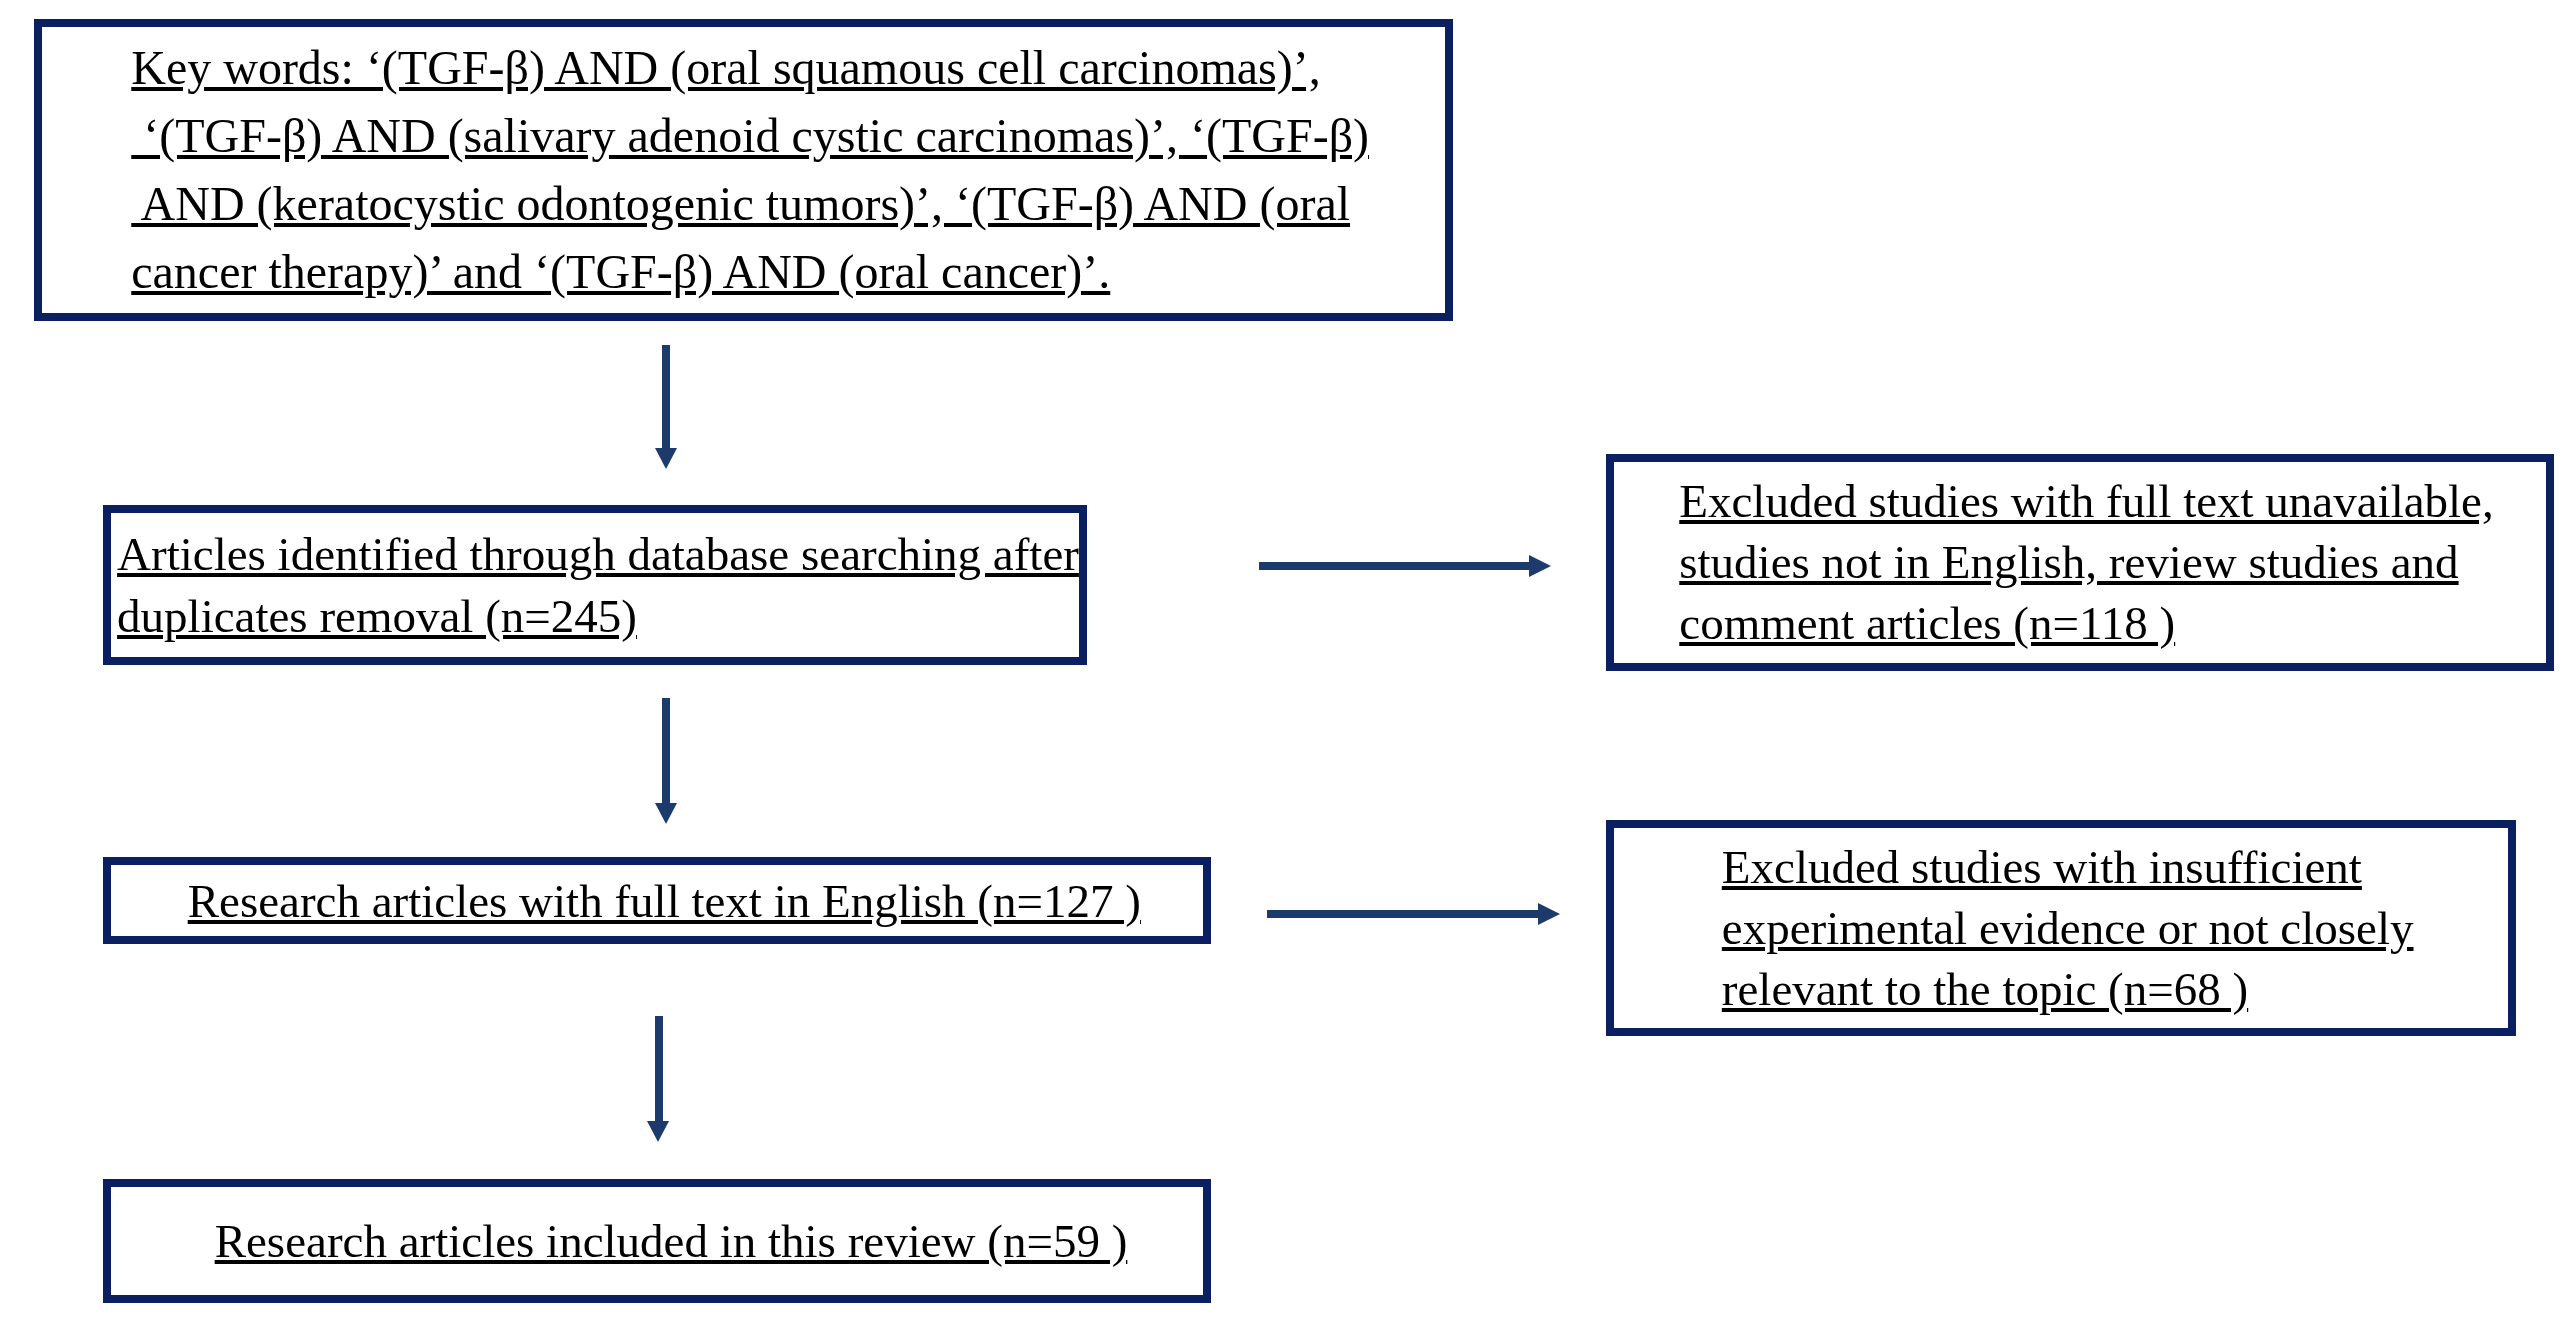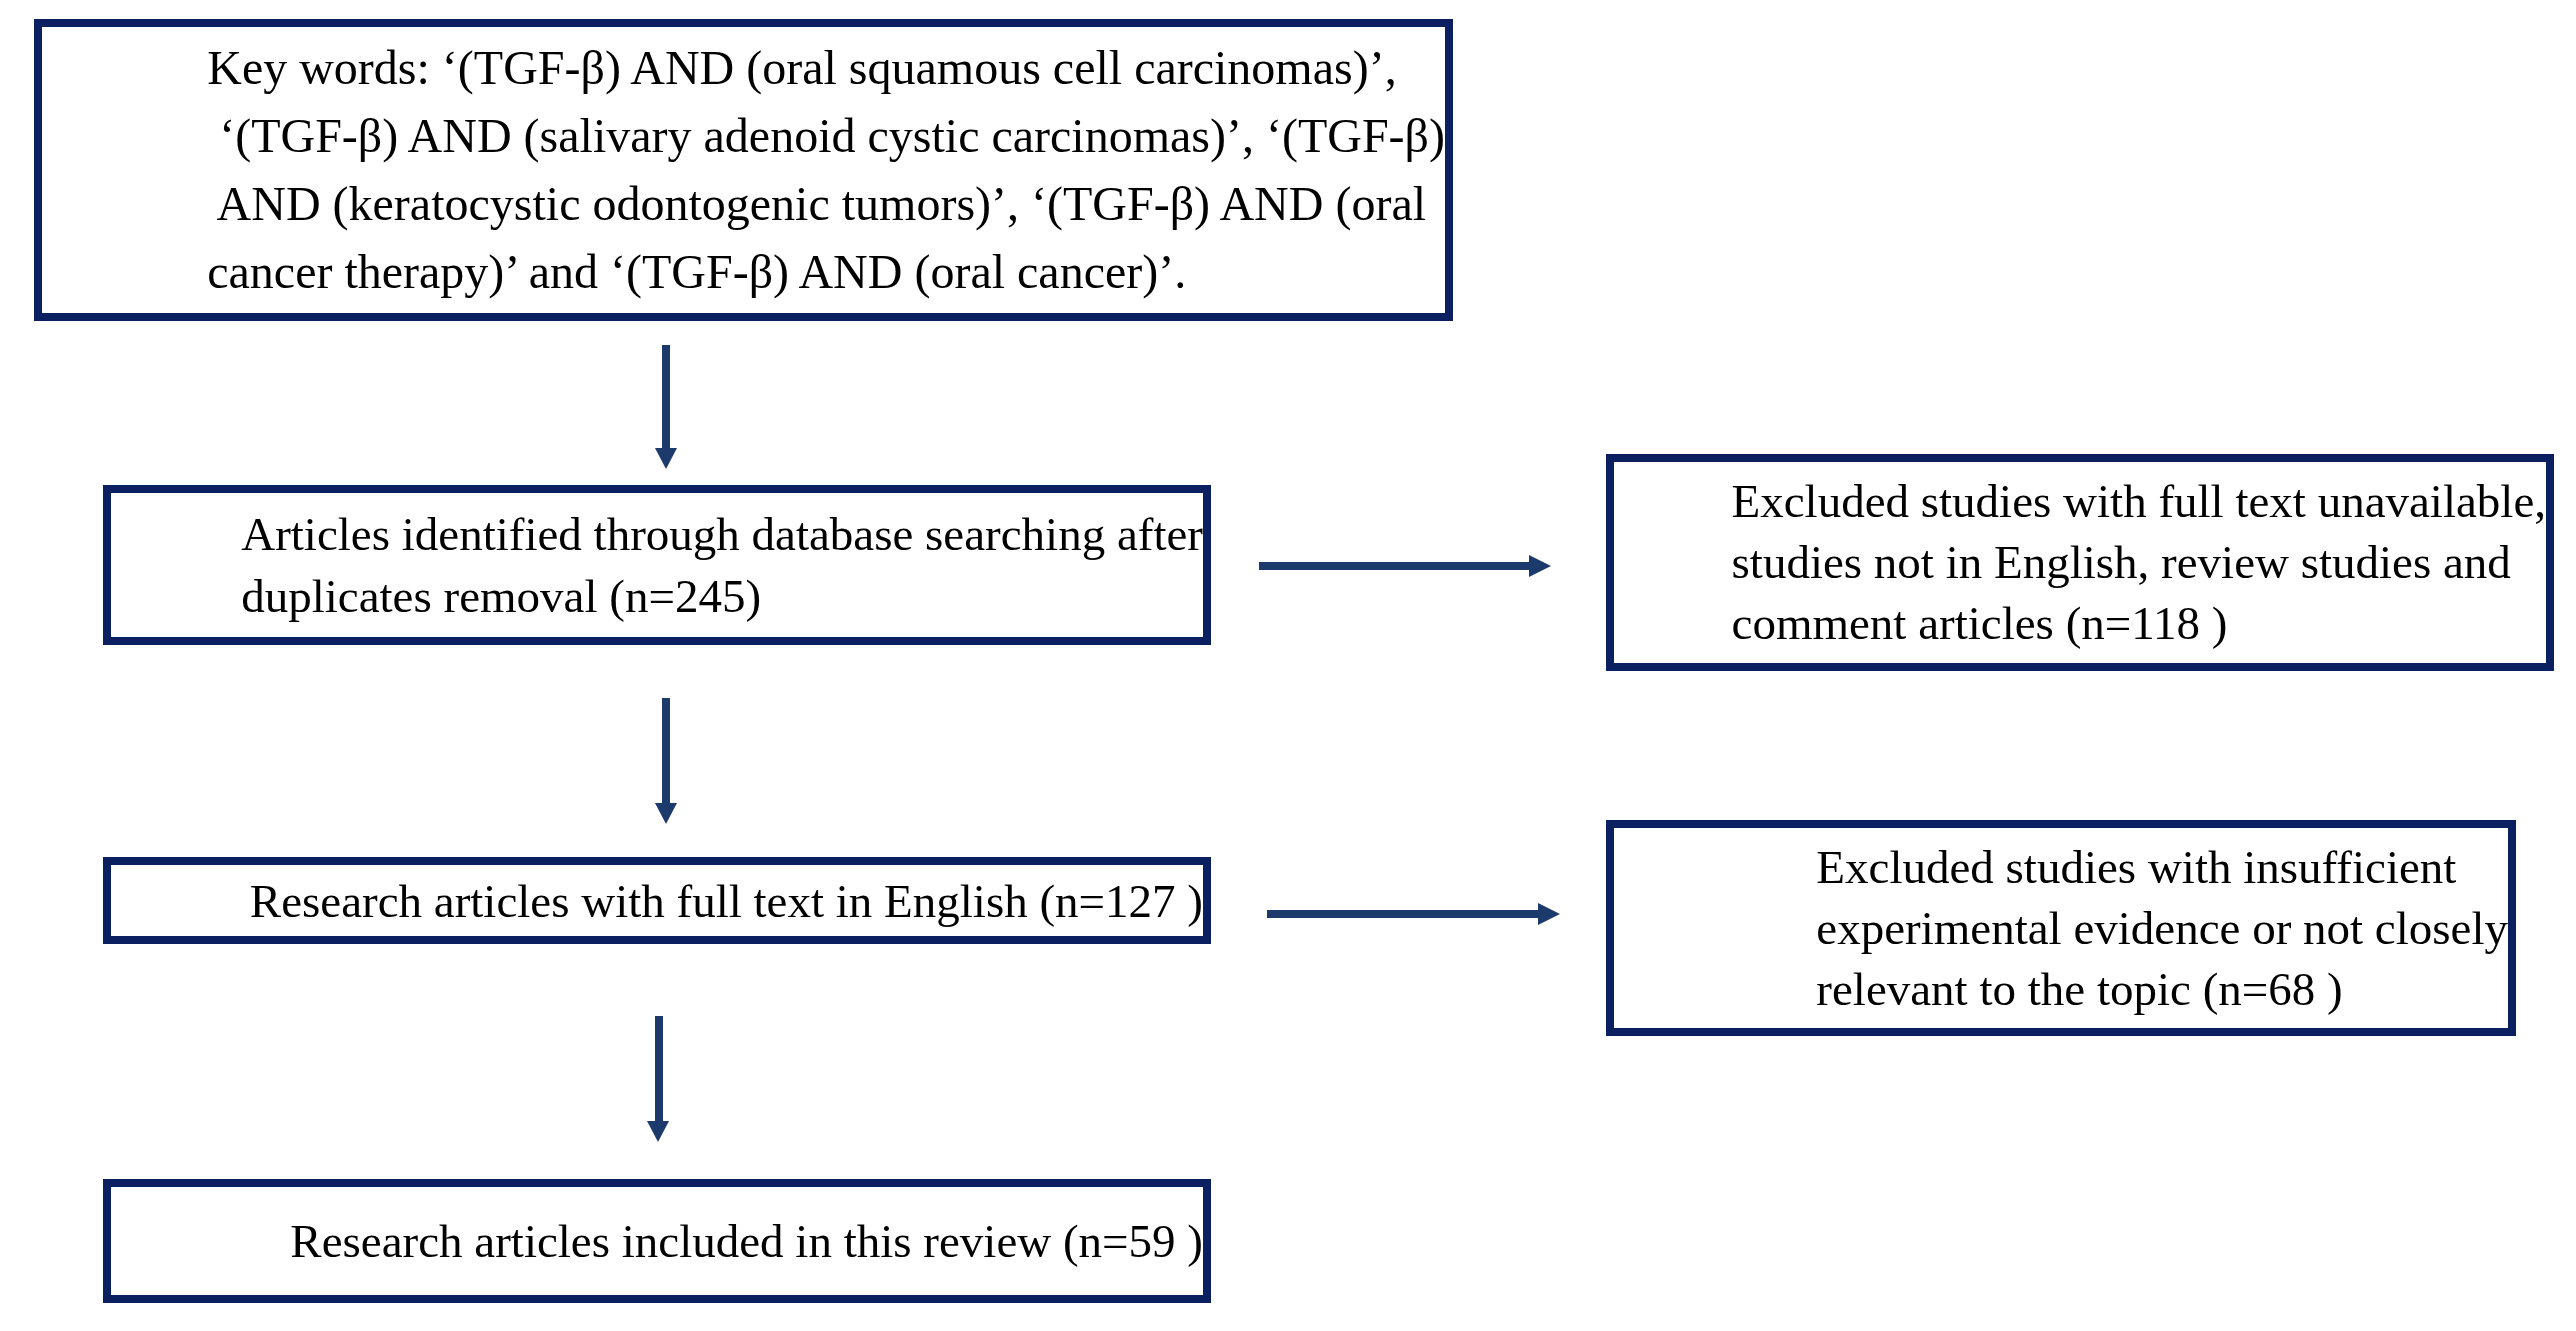--- a/index.html
+++ b/index.html
@@ -17,30 +17,31 @@
     font-family:"Liberation Serif","DejaVu Serif",serif;
     overflow:hidden;
   }
   .box{
     position:absolute;
     box-sizing:border-box;
     border:8.6px solid var(--box-border);
     background:var(--bg);
     display:flex;
     align-items:center;
-    justify-content:flex-end;
+    justify-content:center;
+    text-decoration:underline;
   }
   .box-text{
     font-size:47px;
     line-height:62px;
     white-space:pre;
   }
   .b-keywords{left:34px;top:18.6px;width:1419px;height:302px;padding-left:13.3px;}
   .b-keywords .box-text{font-size:48px;line-height:68px;}
-  .b-identified{left:103px;top:485px;width:1108px;height:160px;padding-left:6px;}
+  .b-identified{left:103px;top:505px;width:984px;height:160px;padding-left:6px;}
   .b-english{left:103px;top:857px;width:1108px;height:87px;padding-left:14.6px;}
   .b-included{left:103px;top:1179px;width:1108px;height:124px;padding-left:28px;}
   .b-excl1{left:1606px;top:454px;width:948px;height:217px;padding-left:13px;}
   .b-excl2{left:1606px;top:808px;width:910px;height:216px;padding-left:13.3px;margin-top:12px;}
   .b-excl1 .box-text,.b-excl2 .box-text{line-height:61px;}
 
   .arrow{display:contents;}
   .arrow-part{position:absolute;}
   .v-line{width:8px;background:var(--arrow);}
   .v-head{width:0;height:0;border-left:11.3px solid transparent;border-right:11.3px solid transparent;border-top:21px solid var(--arrow);}

